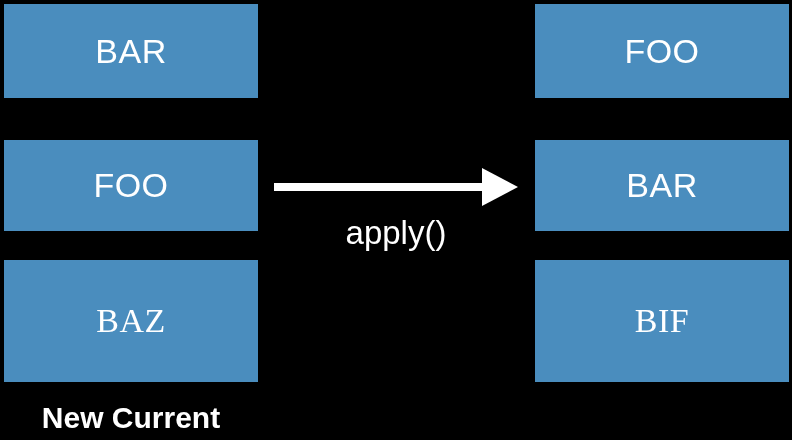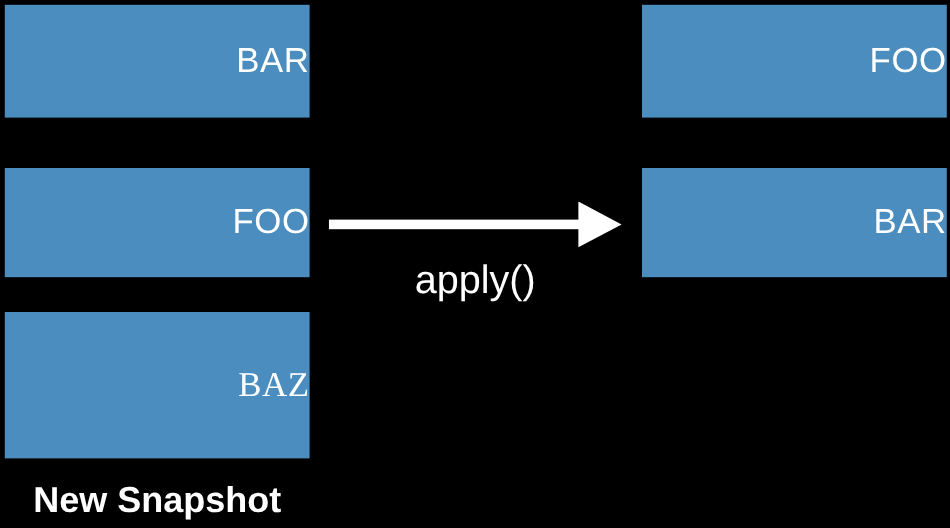--- a/index.html
+++ b/index.html
@@ -19,22 +19,22 @@
     width: 792px; height: 440px;
     background: var(--bg);
   }
   .box {
     position: absolute;
     width: 254px;
     background: var(--box);
     color: var(--fg);
     display: flex;
     align-items: center;
-    justify-content: flex-end;
-    font-size: 29px;
+    justify-content: center;
+    font-size: 34px;
     font-weight: 500;
     letter-spacing: 0.5px;
   }
   .col-left  { left: 4px; }
   .col-right { left: 535px; }
   .row-1 { top: 4px;   height: 94px; }
   .row-2 { top: 140px; height: 91px; }
   .row-3 { top: 260px; height: 122px; font-family: Liberation Serif, serif; }
   .arrow-svg {
     position: absolute;
@@ -83,16 +83,19 @@
     <polygon points="208,0 244,19 208,38" fill="#FFFFFF"></polygon>
   </svg>
   <div class="apply-label">apply()</div>
 
   <div class="box col-right row-1">
     <span>FOO</span>
   </div>
   <div class="box col-right row-2">
     <span>BAR</span>
   </div>
+  <div class="box col-right row-3">
+    <span>BIF</span>
+  </div>
 
-  <div class="caption col-left">New Snapshot</div>
+  <div class="caption col-left">New Current</div>
 
 </div>
 
 </body></html>

